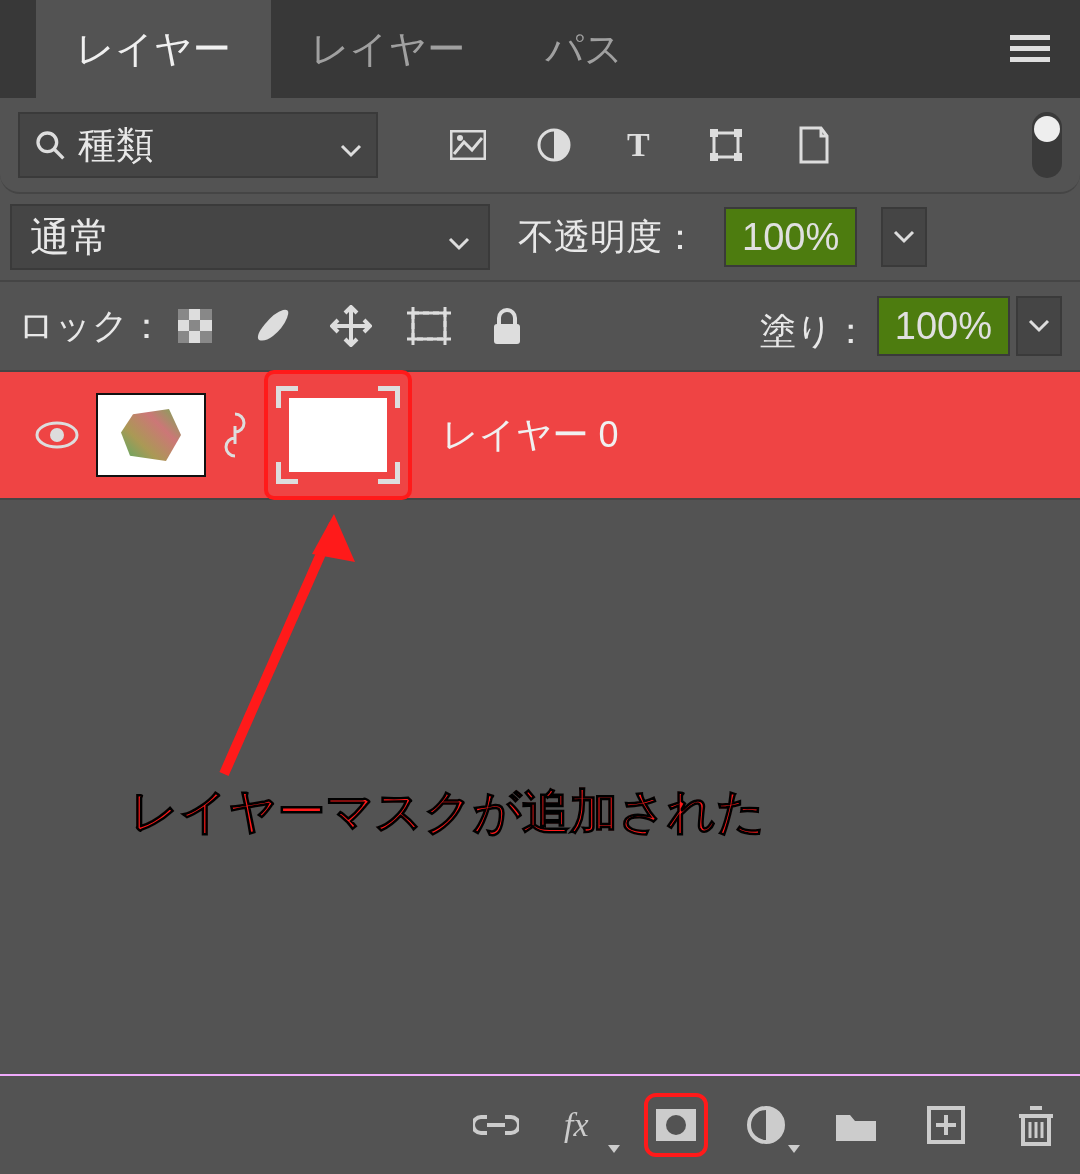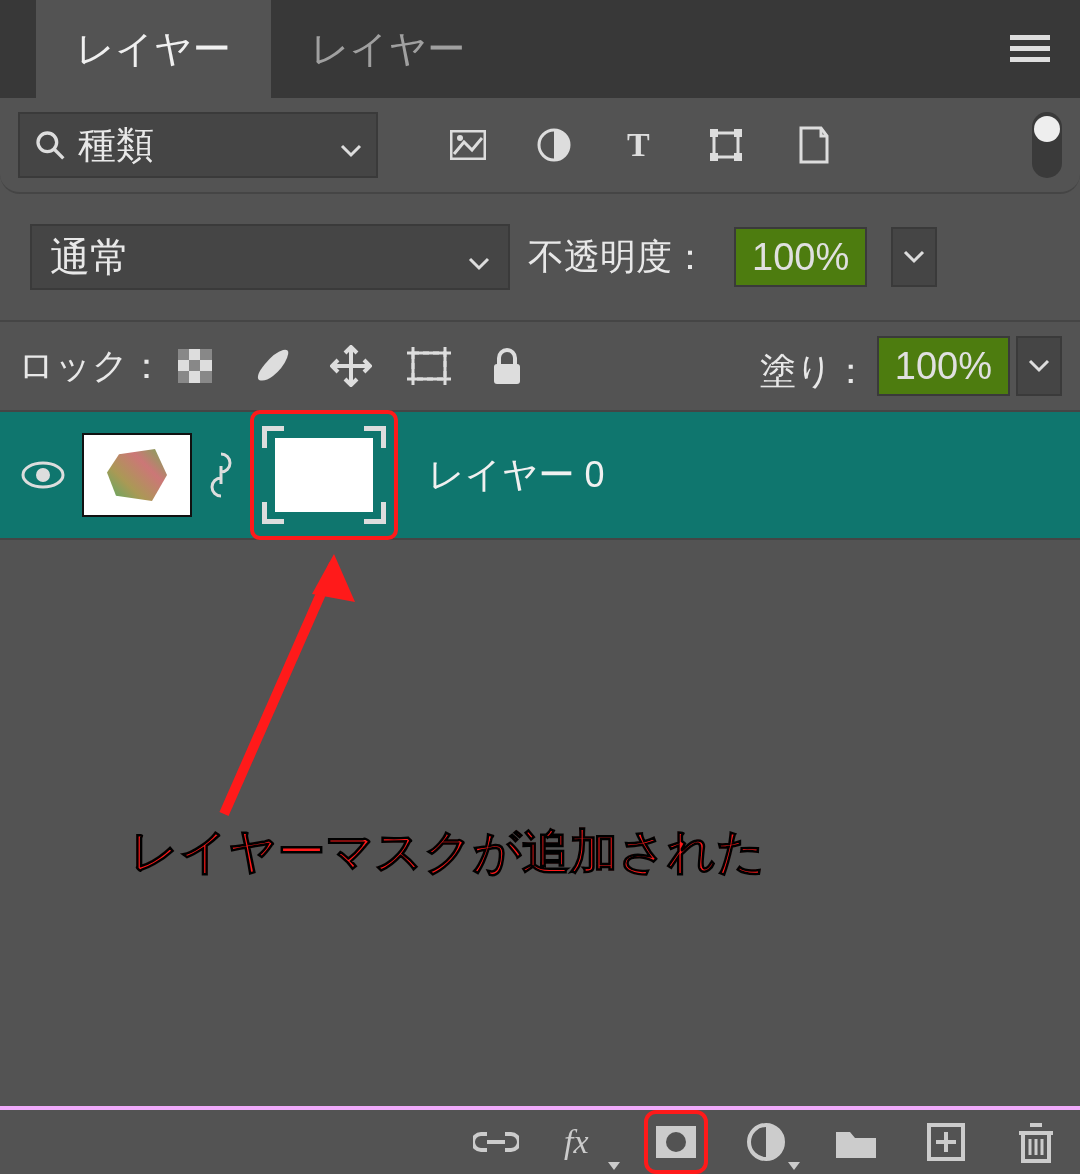--- a/index.html
+++ b/index.html
@@ -89,21 +89,21 @@
     background: #eee;
     border-radius: 50%;
     position: absolute;
     top: 4px;
     left: 2px;
   }
   
   .blend-row {
     display:flex;
     align-items:center;
-    padding: 30px;
+    padding: 10px;
     gap: 18px;
     border-bottom: 2px solid #454545;
   }
   .blend-select {
     display:flex;
     align-items:center;
     background:#454545;
     border:2px solid #3a3a3a;
     height:66px;
     width:480px;
@@ -148,23 +148,23 @@
   
   .layers {
     flex:1;
     background:#535353;
     position:relative;
   }
   .layer {
     display:flex;
     align-items:center;
     height:128px;
-    background:#0f766e;
+    background:#ef4444;
     border-bottom:2px solid #454545;
-    padding:0 18px;
+    padding:0 32px;
     gap:14px;
   }
   .eye { width:50px; display:flex; justify-content:center; cursor:pointer;}
   .thumb {
     width:110px; height:84px;
     background:#fff;
     border:2px solid #111;
     display:flex; align-items:center; justify-content:center;
     position:relative;
   }
@@ -206,22 +206,22 @@
     margin-left:40px;
     -webkit-text-stroke: 1px #000;
   }
   .arrow-svg {
     position:absolute;
     left:184px; top:142px;
     pointer-events:none;
   }
   
   .footer {
-    height:68px;
-    border-top:4px solid #f0abfc;
+    height:100px;
+    border-top:2px solid #f0abfc;
     display:flex;
     align-items:center;
     justify-content:flex-end;
     padding:0 20px;
     gap:42px;
   }
   .fbtn { width:48px; height:48px; display:flex;align-items:center;justify-content:center;cursor:pointer; position:relative;}
   .fbtn.highlight { outline:4px solid #ff1a1a; outline-offset:4px; border-radius:4px;}
   .mini-chev {
     position:absolute; right:-10px; bottom:-4px;
@@ -229,20 +229,21 @@
   }
 </style>
 </head>
 <body>
 
 <div class="panel">
 
   <div class="tabs">
     <div class="tab active">レイヤー</div>
     <div class="tab">レイヤー</div>
+    <div class="tab">パス</div>
     <div class="panel-menu">
       <svg width="40" height="28" viewBox="0 0 40 28">
         <rect y="0" width="40" height="5" fill="#ddd"></rect>
         <rect y="11" width="40" height="5" fill="#ddd"></rect>
         <rect y="22" width="40" height="5" fill="#ddd"></rect>
       </svg>
     </div>
   </div>
 
   <div class="filter-row">
@@ -298,21 +299,21 @@
     </div>
   </div>
 
   <div class="blend-row">
     <div class="blend-select">
       <span>通常</span>
       <span class="chev"><svg width="22" height="14">
             <polyline points="2,2 11,11 20,2" stroke="#ddd" stroke-width="3" fill="none"></polyline>
           </svg></span>
     </div>
-    <span class="label" style="">不透明度：</span>
+    <span class="label" style="margin-left:10px;">不透明度：</span>
     <div class="pct-box">100%</div>
     <div class="chev-btn">
       <svg width="22" height="14">
           <polyline points="2,2 11,11 20,2" stroke="#ddd" stroke-width="3" fill="none"></polyline>
         </svg>
     </div>
   </div>
 
   <div class="lock-row">
     <span class="label">ロック：</span>

